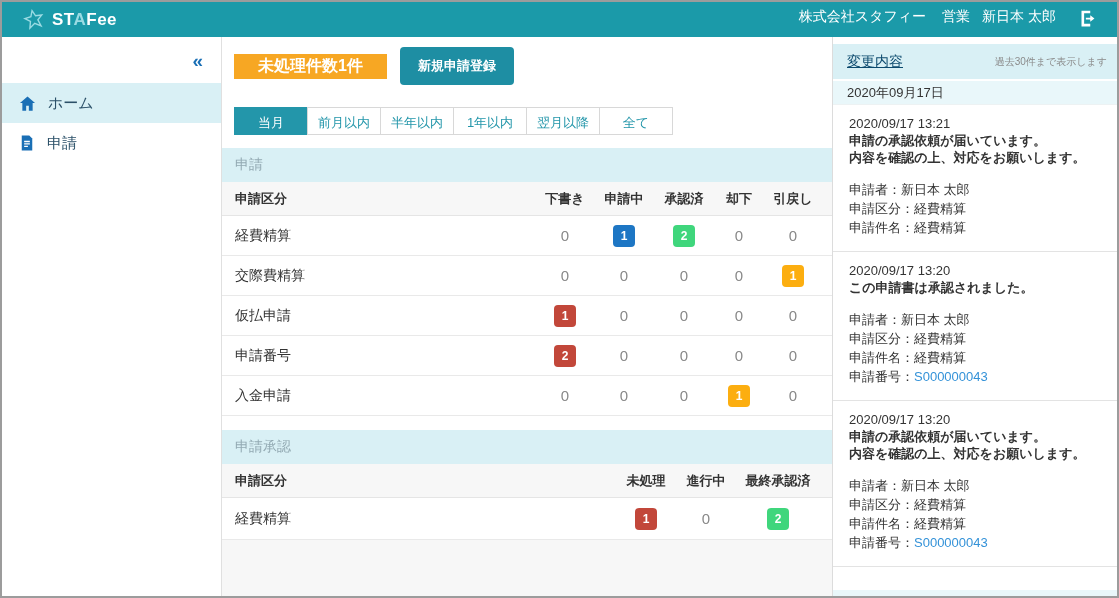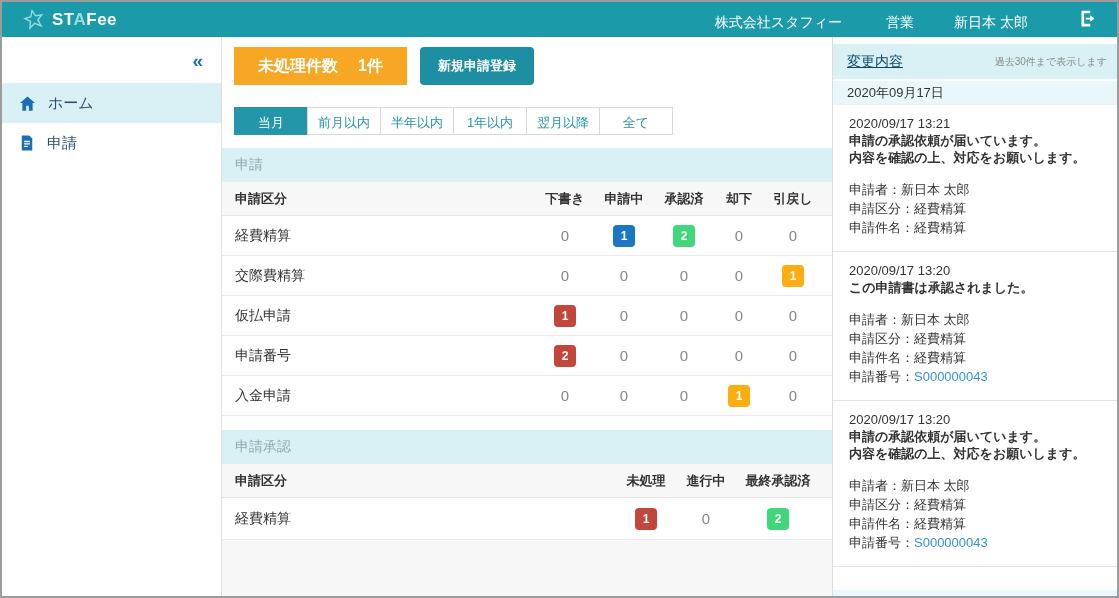--- a/index.html
+++ b/index.html
@@ -16,43 +16,43 @@
   .header {
     flex: 0 0 35px; height: 35px;
     background: var(--header-bg, #1b9aa9);
     display: flex; align-items: center; justify-content: space-between;
     padding: 0 18px 0 20px; color: #fff;
   }
   .brand { display: flex; align-items: center; gap: 6px; }
   .brand svg { display: block; }
   .brand-text { font-size: 17px; font-weight: bold; letter-spacing: .5px; }
   .brand-text .mid-a { color: #9adbe3; font-weight: bold; }
-  .user-info { display: flex; align-items: flex-end; font-size: 14px; gap: 28px; }
+  .user-info { display: flex; align-items: flex-start; font-size: 14px; }
   .user-info .company { margin-right: 16px; }
   .user-info .dept { margin-right: 12px; }
   .user-info .uname { margin-right: 22px; }
   .logout-btn { background: none; border: none; cursor: pointer; display: flex; align-items: center; padding: 0; }
 
   
   .body { flex: 1; display: flex; min-height: 0; }
 
   
   .sidebar { flex: 0 0 220px; width: 220px; background: #fff; border-right: 1px solid #e0e0e0; }
   .collapse-row { height: 46px; display: flex; align-items: center; justify-content: flex-end; padding-right: 18px; }
   .collapse-btn { border: none; background: none; color: #1a6fb5; font-size: 19px; font-weight: bold; cursor: pointer; line-height: 1; }
   .nav-item { height: 40px; display: flex; align-items: center; padding-left: 16px; gap: 11px; font-size: 15px; color: #2b5068; cursor: pointer; }
   .nav-item.active { background: var(--sidebar-active-bg, #d9f0f5); }
   .nav-item svg { display: block; }
 
   
   .main { flex: 0 0 610px; width: 610px; display: flex; flex-direction: column; background: #fff; min-height: 0; }
   .top-row { margin: 10px 0 0 12px; height: 38px; display: flex; align-items: center; }
   .pending-box {
-    background: var(--pending-orange, #f7a723); color: #fff; height: 38px;
-    display: flex; align-items: center; padding: 0 24px; gap: 20px;
+    background: var(--pending-orange, #f7a723); color: #fff; height: 25px;
+    display: flex; align-items: center; padding: 0 24px; 
     font-size: 16px; font-weight: bold;
   }
   .new-btn {
     margin-left: 13px; background: var(--button-teal, #1e8ea3); color: #fff;
     border: none; border-radius: 4px; height: 38px; padding: 0 18px;
     font-size: 13px; font-weight: bold; cursor: pointer;
     font-family: inherit;
   }
   .tabs { margin: 22px 0 0 12px; display: flex; }
   .tab {

